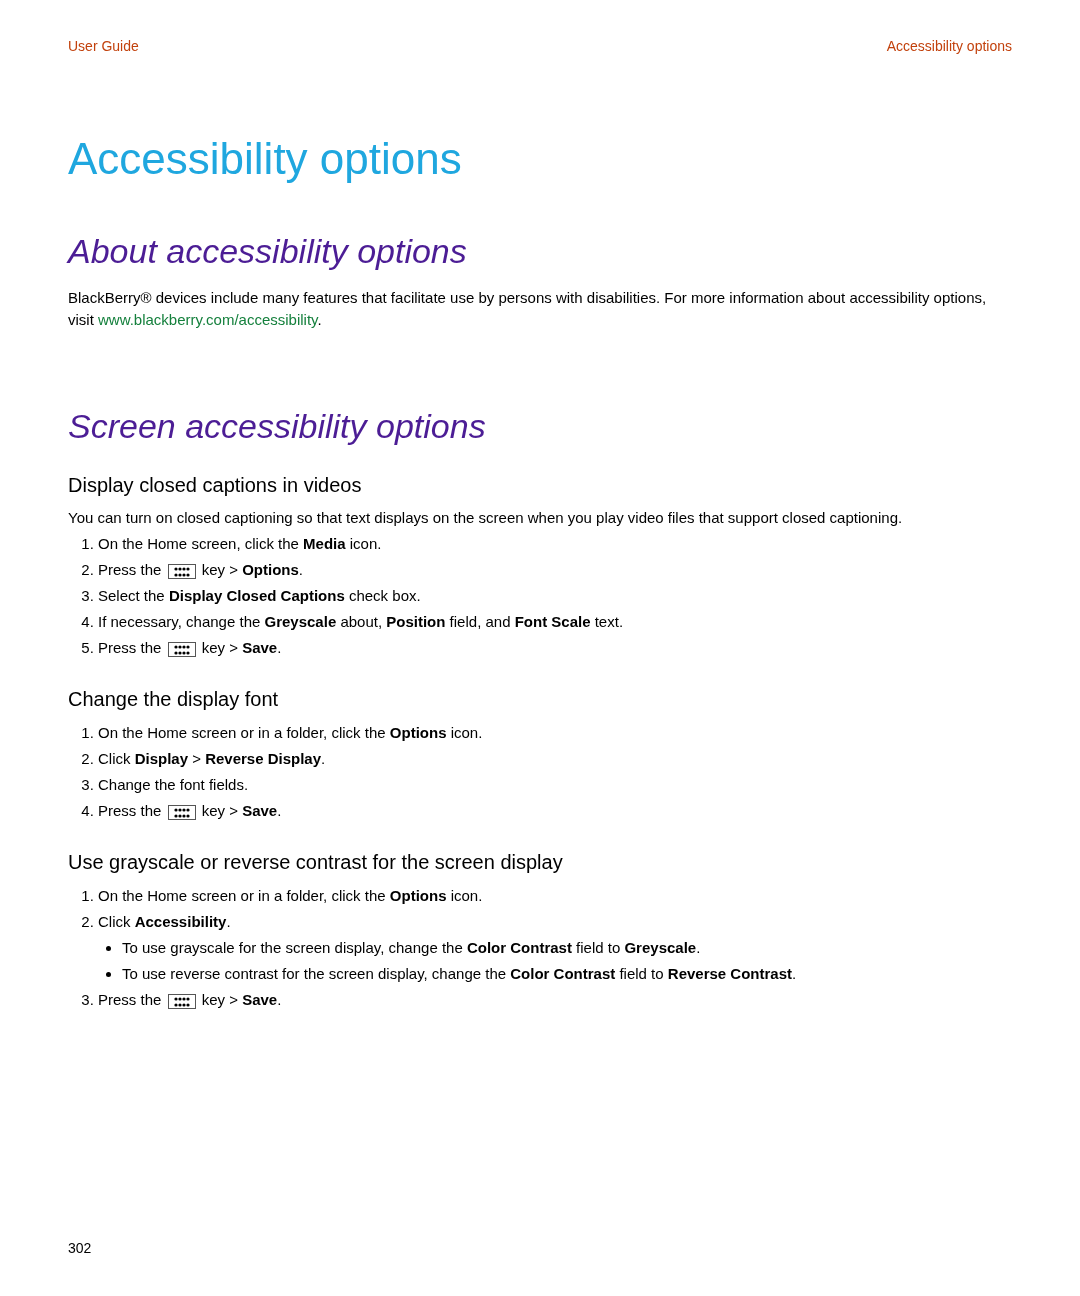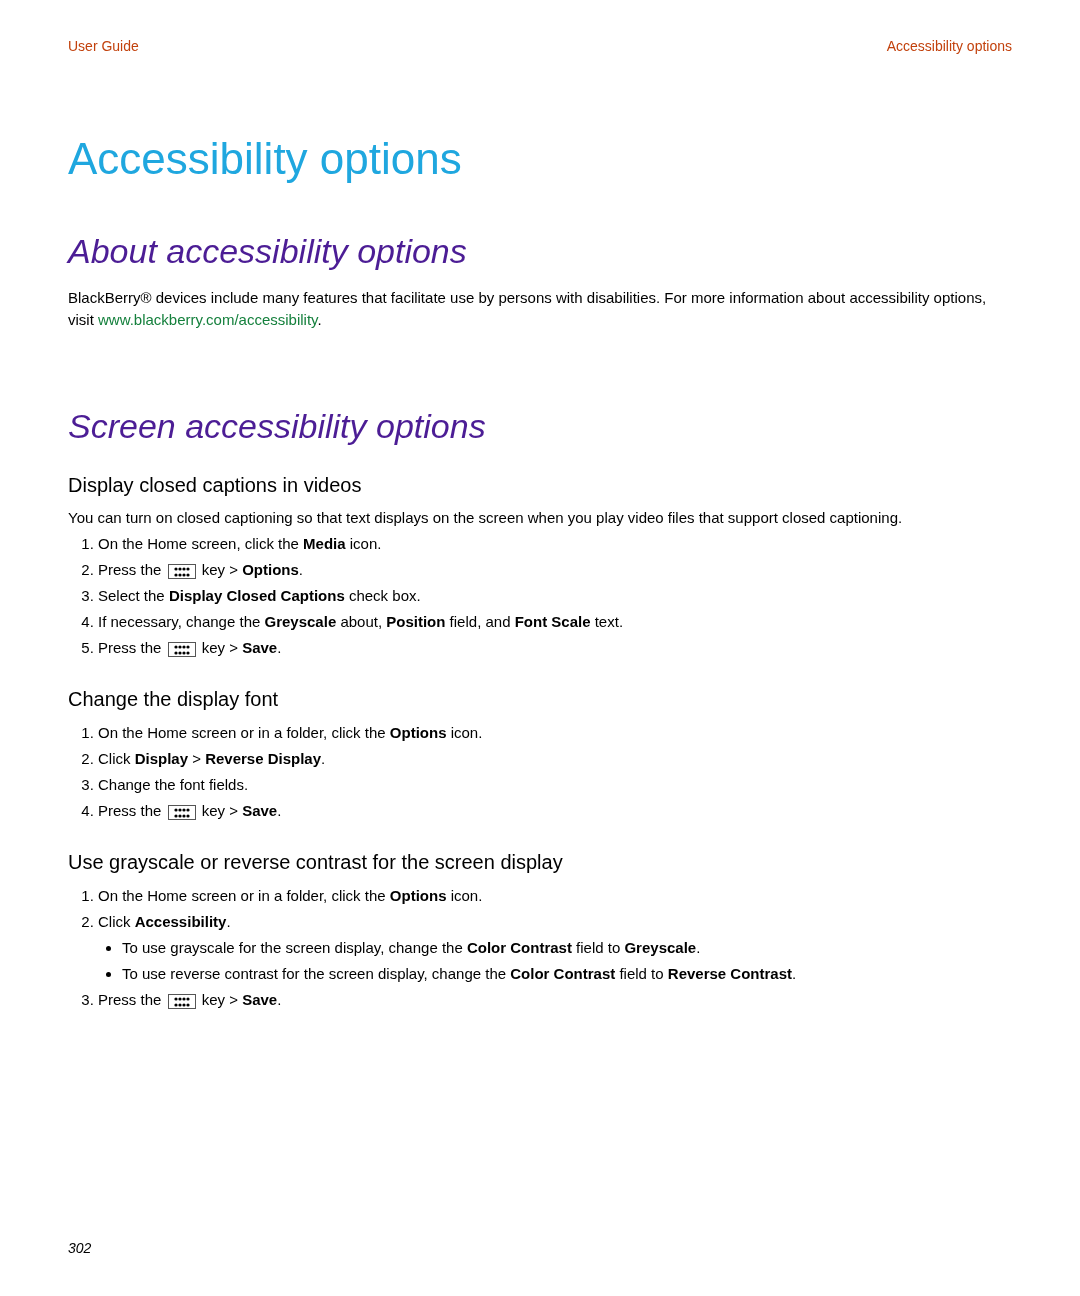--- a/index.html
+++ b/index.html
@@ -79,21 +79,20 @@
     margin: 0 2px;
   }
   .key-icon svg {
     display: block;
   }
   .page-number {
     position: absolute;
     bottom: 40px;
     left: 68px;
     font-size: 14px;
-    font-style: italic;
   }
 </style>
 </head>
 <body>
 
 <div class="page">
 
   <div class="header">
     <span>User Guide</span>
     <span>Accessibility options</span>

